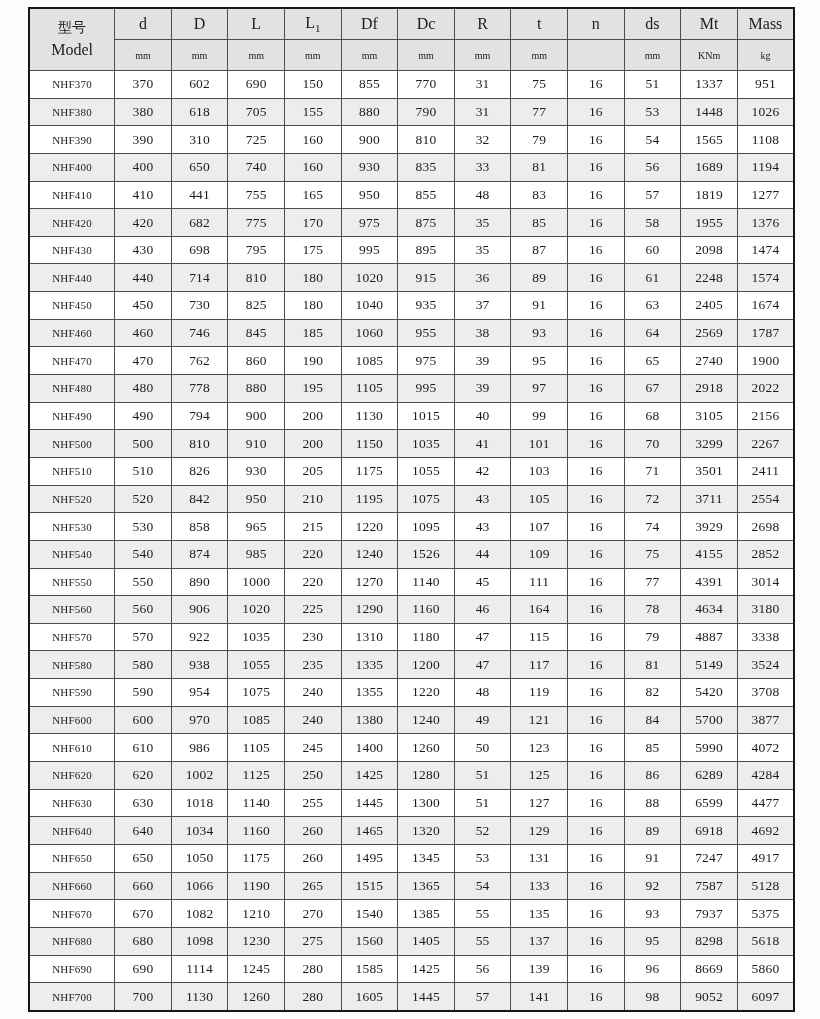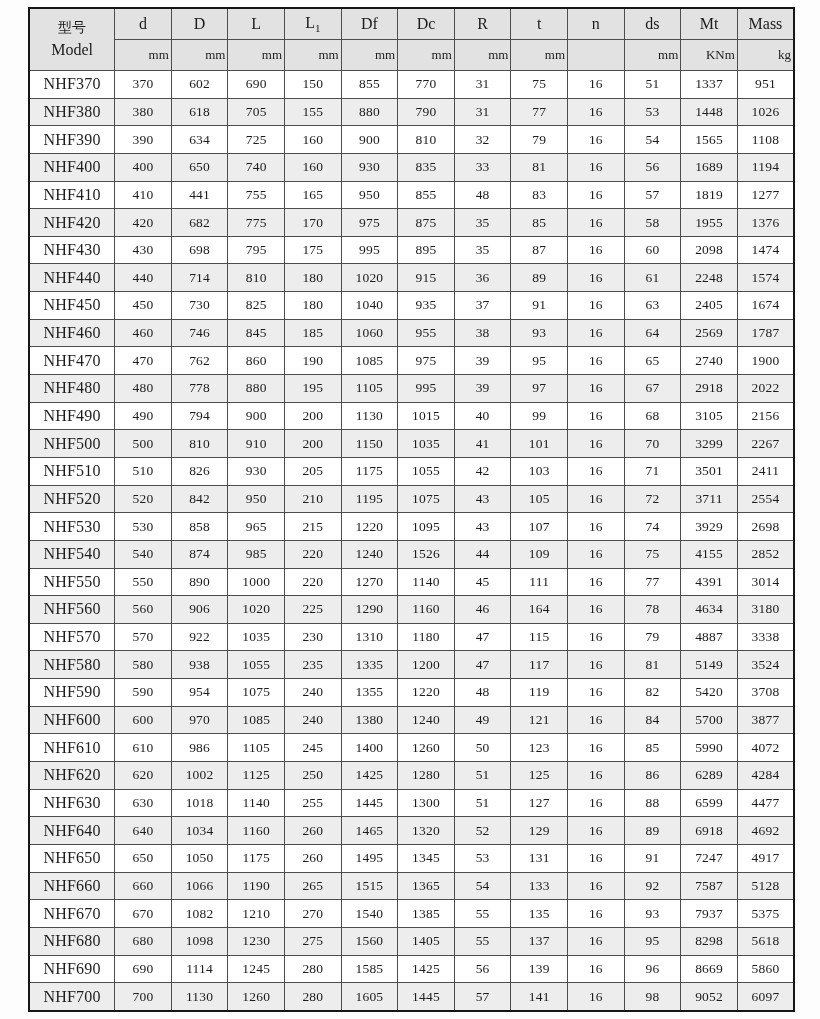--- a/index.html
+++ b/index.html
@@ -30,32 +30,32 @@
     vertical-align: middle;
     padding: 0 2px;
     overflow: hidden;
     white-space: nowrap;
   }
   thead th {
     background: #e2e2e2;
     font-weight: normal;
   }
   tr.hdr-label th { font-size: 16px; height: 30px; }
-  tr.hdr-unit  th { font-size: 13px; height: 30px; text-align: right; }
+  tr.hdr-unit  th { font-size: 10px; height: 30px; }
   th.model-th {
     font-size: 15px;
     line-height: 1.45;
   }
   th.model-th .zh { font-size: 14px; }
   tbody td {
     font-size: 13.5px;
     height: 25.6px;
     letter-spacing: 0.2px;
   }
-  tbody td.model-cell { font-size: 16px; }
+  tbody td.model-cell { font-size: 11px; }
   tbody tr.even td { background: #ffffff; }
   tbody tr.odd  td { background: #ededed; }
   sub.collbl { font-size: 11px; }
 </style>
 </head>
 <body>
 
 <div class="page">
   <table class="spec">
     <colgroup>
@@ -134,21 +134,21 @@
           <td>31</td>
           <td>77</td>
           <td>16</td>
           <td>53</td>
           <td>1448</td>
           <td>1026</td>
         </tr>
         <tr class="even">
           <td class="model-cell">NHF390</td>
           <td>390</td>
-          <td>634</td>
+          <td>310</td>
           <td>725</td>
           <td>160</td>
           <td>900</td>
           <td>810</td>
           <td>32</td>
           <td>79</td>
           <td>16</td>
           <td>54</td>
           <td>1565</td>
           <td>1108</td>

